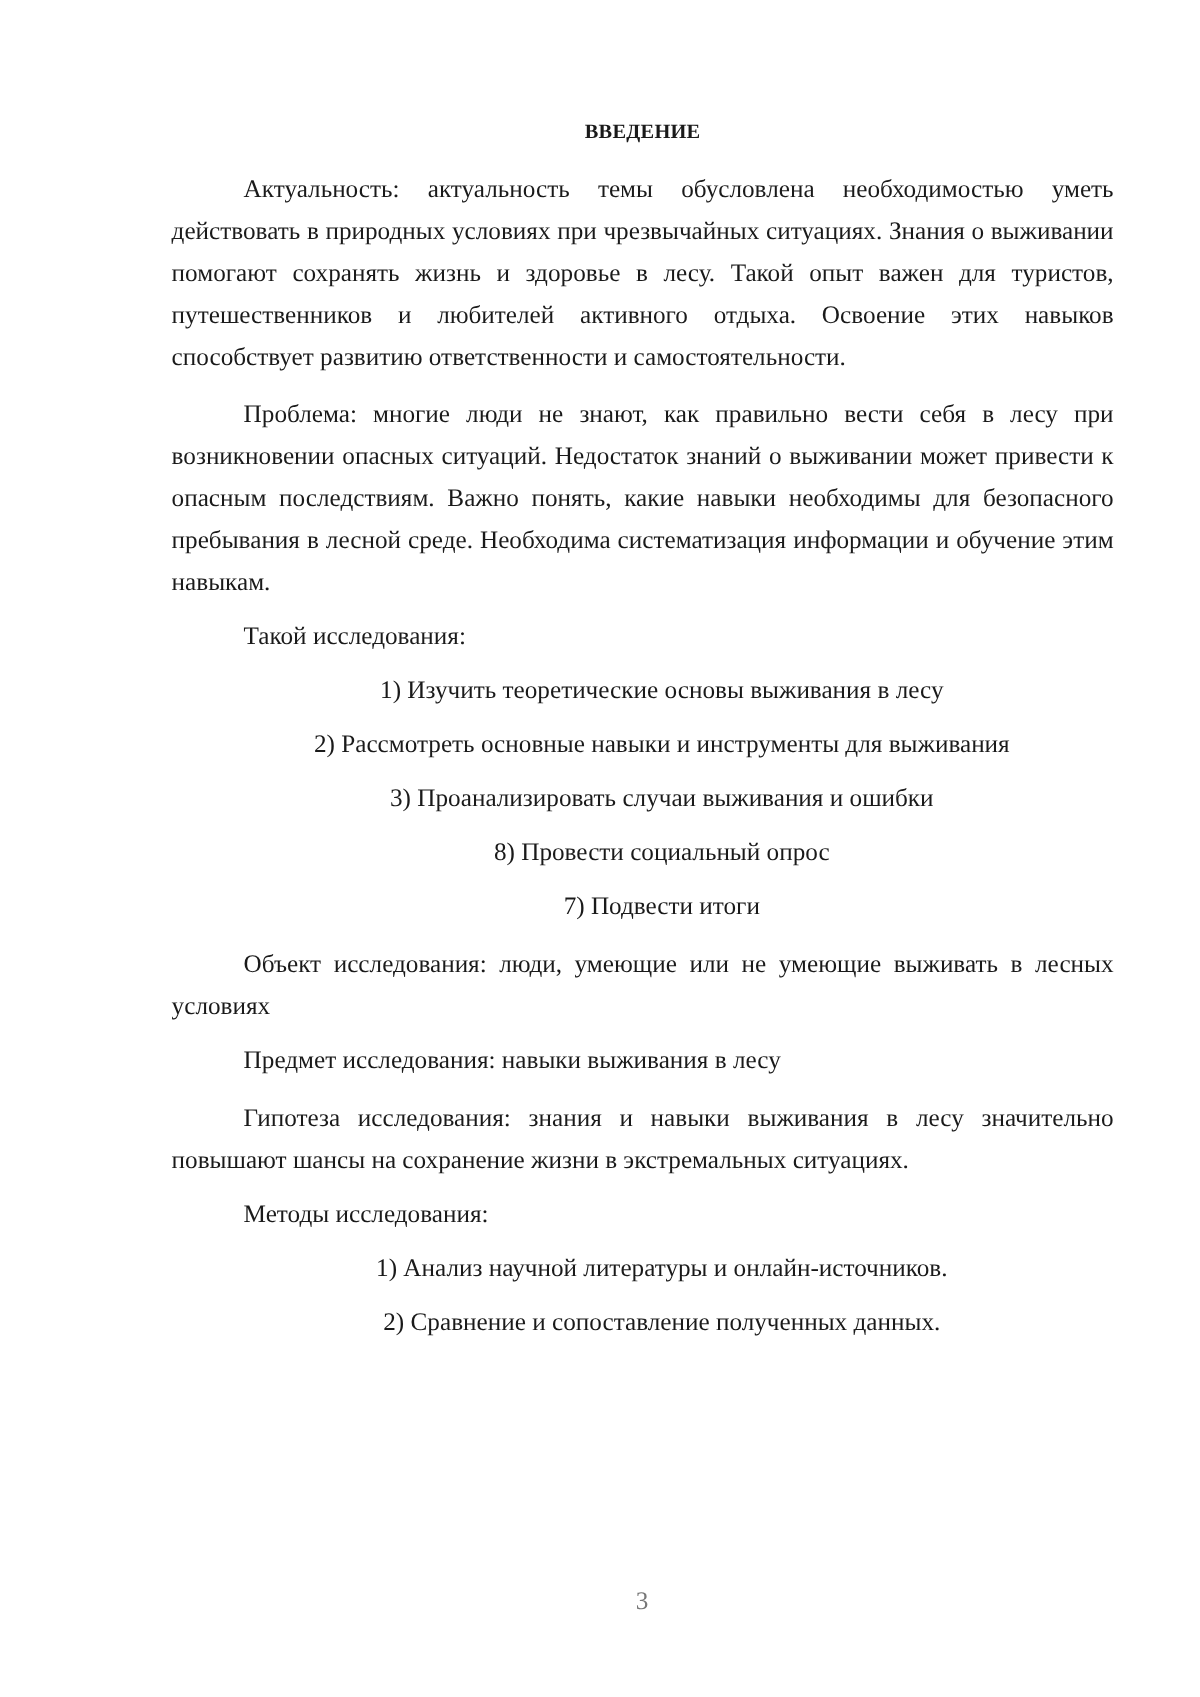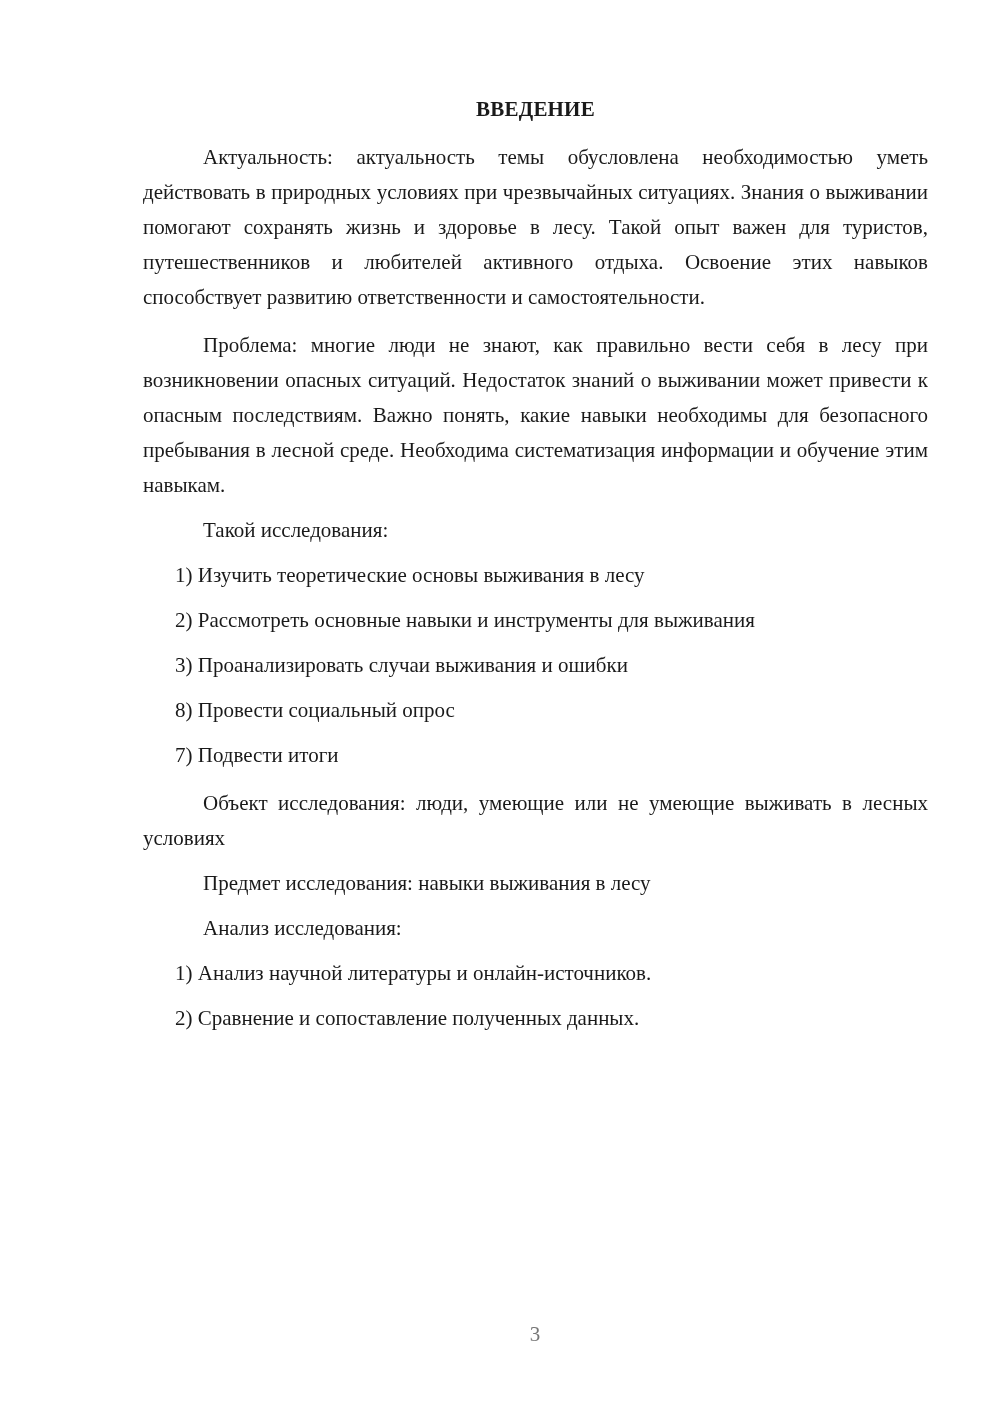--- a/index.html
+++ b/index.html
@@ -3,29 +3,29 @@
 <meta charset="utf-8">
 <style>
   html, body { margin: 0; padding: 0; background: #ffffff; }
   body { width: 1000px; height: 1414px; position: relative; overflow: hidden; }
   .page {
     position: absolute; left: 143px; top: 92px; width: 785px;
     font-family: "Liberation Serif", "DejaVu Serif", serif;
     font-size: 21px; color: #1a1a1a; line-height: 35px;
   }
   .title {
-    text-align: center; font-weight: bold; font-size: 21px;
+    text-align: center; font-weight: bold; font-size: 17px;
     line-height: 35px; margin: 0 0 10px 0; letter-spacing: 0.2px;
   }
   .para {
     text-align: justify; text-indent: 60px; margin: 13px 0 10px 0;
   }
   .plain { text-indent: 60px; margin: 0 0 10px 0; }
   .list { margin: 0; padding: 0; list-style: none; }
-  .list li { padding-left: 32px; margin: 0 0 10px 0; }
+  .list li { padding-left: 32px; margin: 0 0 10px 0; text-align: center; }
   .pagenum {
     position: absolute; left: 0; width: 1000px; top: 1322px;
     text-align: center; font-family: "Liberation Serif", serif;
     font-size: 21px; color: #777777; padding-left: 70px; box-sizing: border-box;
   }
 </style>
 </head>
 <body>
 
 <div class="page">
@@ -35,20 +35,21 @@
   <p class="plain">Такой исследования:</p>
   <ul class="list">
     <li>1) Изучить теоретические основы выживания в лесу</li>
     <li>2) Рассмотреть основные навыки и инструменты для выживания</li>
     <li>3) Проанализировать случаи выживания и ошибки</li>
     <li>8) Провести социальный опрос</li>
     <li>7) Подвести итоги</li>
   </ul>
   <p class="para">Объект исследования: люди, умеющие или не умеющие выживать в лесных условиях</p>
   <p class="plain">Предмет исследования: навыки выживания в лесу</p>
-  <p class="plain">Анализ исследования:</p>
+  <p class="para">Гипотеза исследования: знания и навыки выживания в лесу значительно повышают шансы на сохранение жизни в экстремальных ситуациях.</p>
+  <p class="plain">Методы исследования:</p>
   <ul class="list">
     <li>1) Анализ научной литературы и онлайн-источников.</li>
     <li>2) Сравнение и сопоставление полученных данных.</li>
   </ul>
 </div>
 
 <div class="pagenum">3</div>
 
 </body></html>

